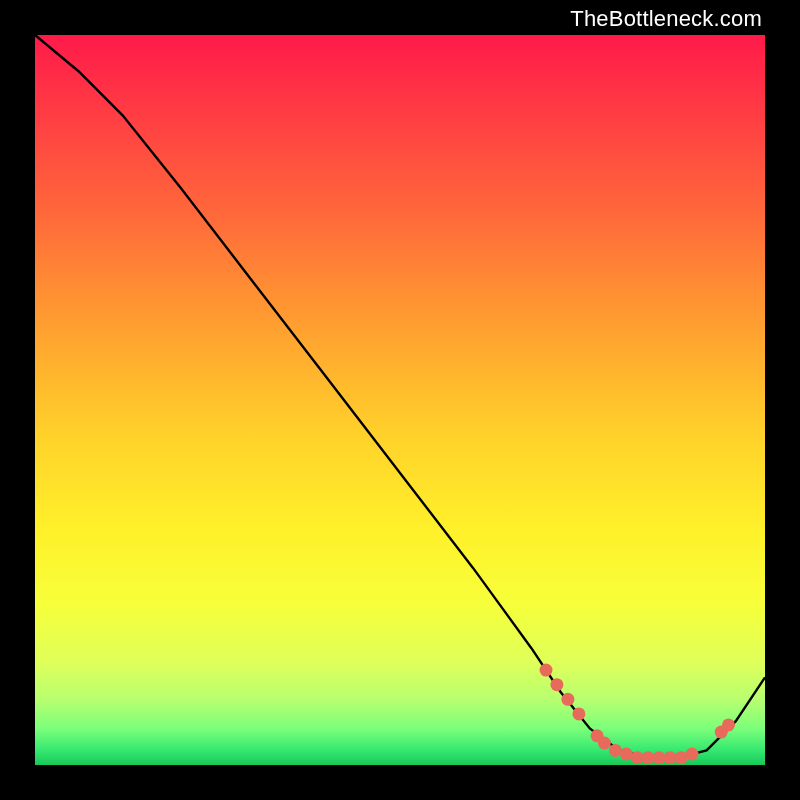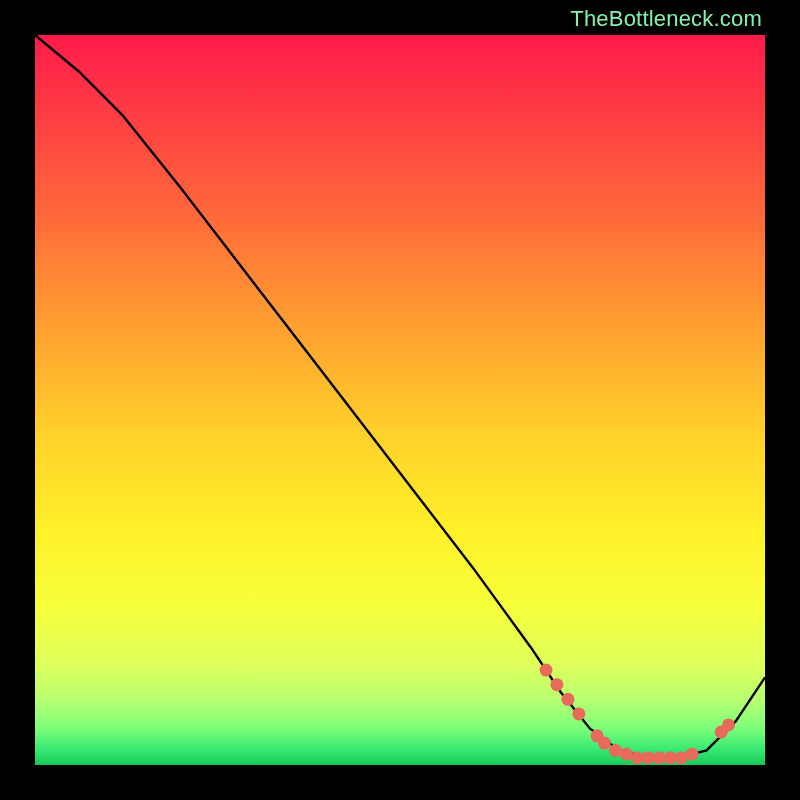--- a/index.html
+++ b/index.html
@@ -37,21 +37,21 @@
       #b8ff70 91%,
       #7bff7a 95%,
       #35e870 98%,
       #18c858 100%
     );
   }
   .watermark {
     position: absolute;
     top: 6px;
     right: 38px;
-    color: #86efac;
+    color: #ffffff;
     font-size: 22px;
     letter-spacing: 0.2px;
     user-select: none;
   }
   svg.curve {
     position: absolute;
     left: 0;
     top: 0;
     width: 730px;
     height: 730px;

